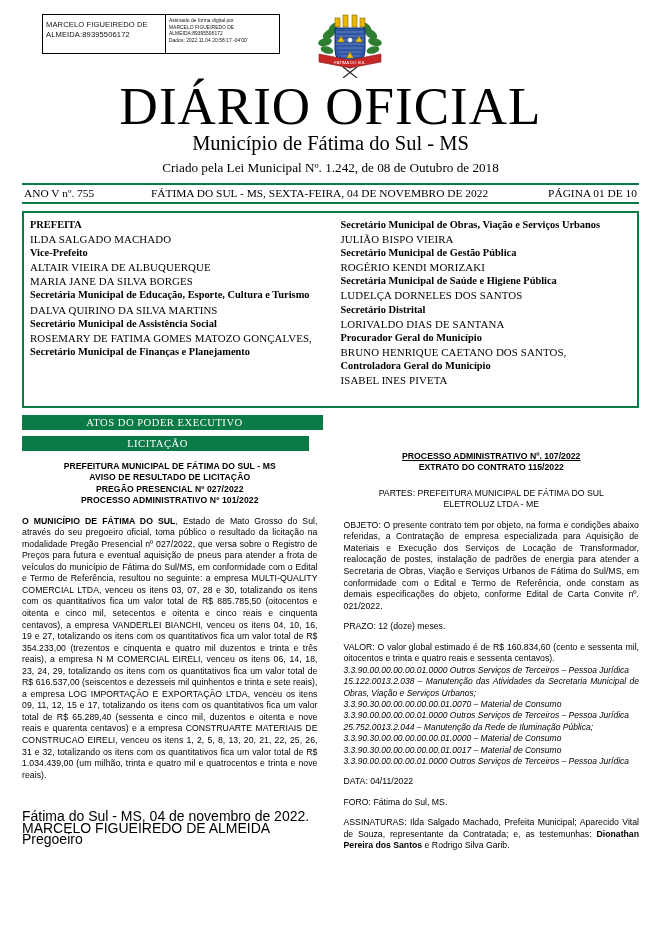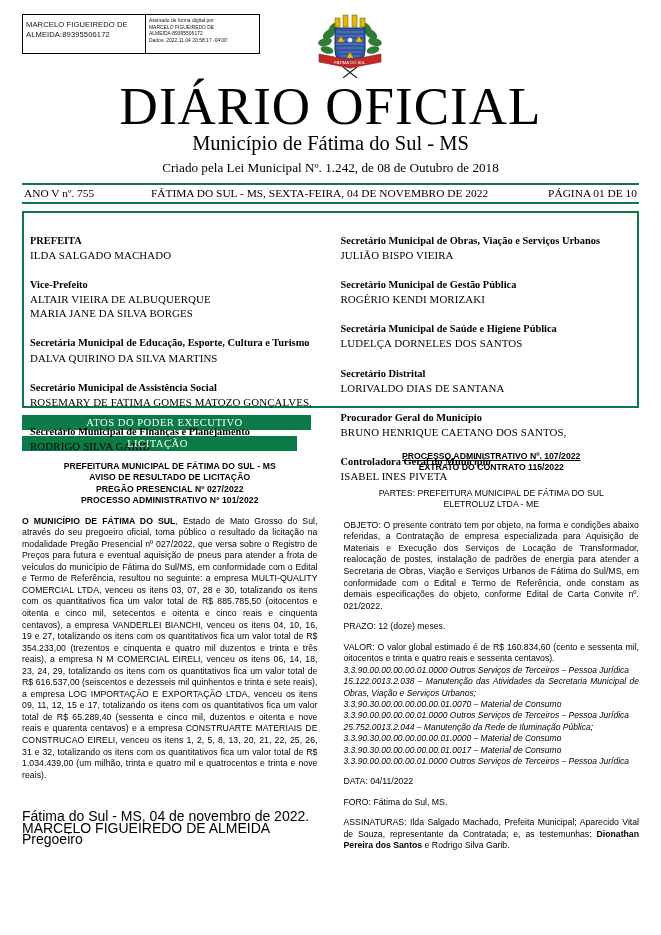--- a/index.html
+++ b/index.html
@@ -6,21 +6,21 @@
   body{
     width:661px;height:935px;background:#ffffff;
     font-family:"Liberation Sans", sans-serif;
     color:#000;overflow:hidden;
   }
   .page{position:relative;width:661px;height:935px;box-sizing:border-box;padding:8px 22px 0 22px;}
 
   
   .topband{position:relative;height:72px;}
   .sigbox{
-    position:absolute;left:0;top:6px;width:238px;height:40px;
+    position:absolute;left:20px;top:6px;width:238px;height:40px;
     border:1px solid #000;display:flex;box-sizing:border-box;
   }
   .sig-left{
     width:122px;padding:5px 2px 0 3px;box-sizing:border-box;
     font-family:"Liberation Sans", sans-serif;font-size:7.6px;line-height:9.6px;
     letter-spacing:.1px;color:#111;
   }
   .sig-right{
     flex:1;border-left:1px solid #000;padding:3px 2px 0 3px;box-sizing:border-box;
     font-size:4.9px;line-height:6.5px;color:#111;letter-spacing:.05px;
@@ -55,32 +55,32 @@
   
   .officials{
     margin-top:7px;border:2.2px solid #0a7a46;display:flex;
     padding:5px 6px 6px 6px;box-sizing:border-box;height:197px;
   }
   .off-col{width:50%;box-sizing:border-box;}
   .off-col.left{padding-right:6px;}
   .off-col.right{padding-left:10px;}
   .off-role{
     font-family:"Liberation Serif", serif;font-weight:bold;font-size:10.4px;
-    line-height:14.1px;text-align:justify;text-justify:inter-word;margin-top:16px;
+    line-height:14.1px;text-align:justify;text-justify:inter-word;
   }
   .off-name{
     font-family:Liberation Serif, serif;font-size:10.9px;line-height:14.1px;
     letter-spacing:.1px;
   }
 
   
   .banner{
     background:#0a7a46;color:#ffffff;text-align:center;
     font-family:"Liberation Serif", serif;font-size:10.6px;letter-spacing:.5px;
-    padding:2px 4px 2px 0;margin:0;
+    padding:2px 16px 2px 0;margin:0;
   }
   .banner.executivo{width:285px;margin-top:7px;}
   .banner.licitacao{width:271px;margin-top:6px;}
 
   
   .columns{display:flex;margin-top:0px;}
   .col{width:50%;box-sizing:border-box;}
   .col.left{padding-right:13px;}
   .col.right{padding-left:13px;}
   .b{font-weight:bold;}
@@ -195,21 +195,20 @@
       <div class="off-role">PREFEITA</div>
       <div class="off-name">ILDA SALGADO MACHADO</div>
       <div class="off-role">Vice-Prefeito</div>
       <div class="off-name">ALTAIR VIEIRA DE ALBUQUERQUE</div>
       <div class="off-name">MARIA JANE DA SILVA BORGES</div>
       <div class="off-role">Secretária Municipal de Educação, Esporte, Cultura e Turismo</div>
       <div class="off-name">DALVA QUIRINO DA SILVA MARTINS</div>
       <div class="off-role">Secretário Municipal de Assistência Social</div>
       <div class="off-name">ROSEMARY DE FATIMA GOMES MATOZO GONÇALVES,</div>
       <div class="off-role">Secretário Municipal de Finanças e Planejamento</div>
-      <div class="off-name">RODRIGO SILVA GARIB</div>
     </div>
     <div class="off-col right">
       <div class="off-role">Secretário Municipal de Obras, Viação e Serviços Urbanos</div>
       <div class="off-name">JULIÃO BISPO VIEIRA</div>
       <div class="off-role">Secretário Municipal de Gestão Pública</div>
       <div class="off-name">ROGÉRIO KENDI MORIZAKI</div>
       <div class="off-role">Secretária Municipal de Saúde e Higiene Pública</div>
       <div class="off-name">LUDELÇA DORNELES DOS SANTOS</div>
       <div class="off-role">Secretário Distrital</div>
       <div class="off-name">LORIVALDO DIAS DE SANTANA</div>

